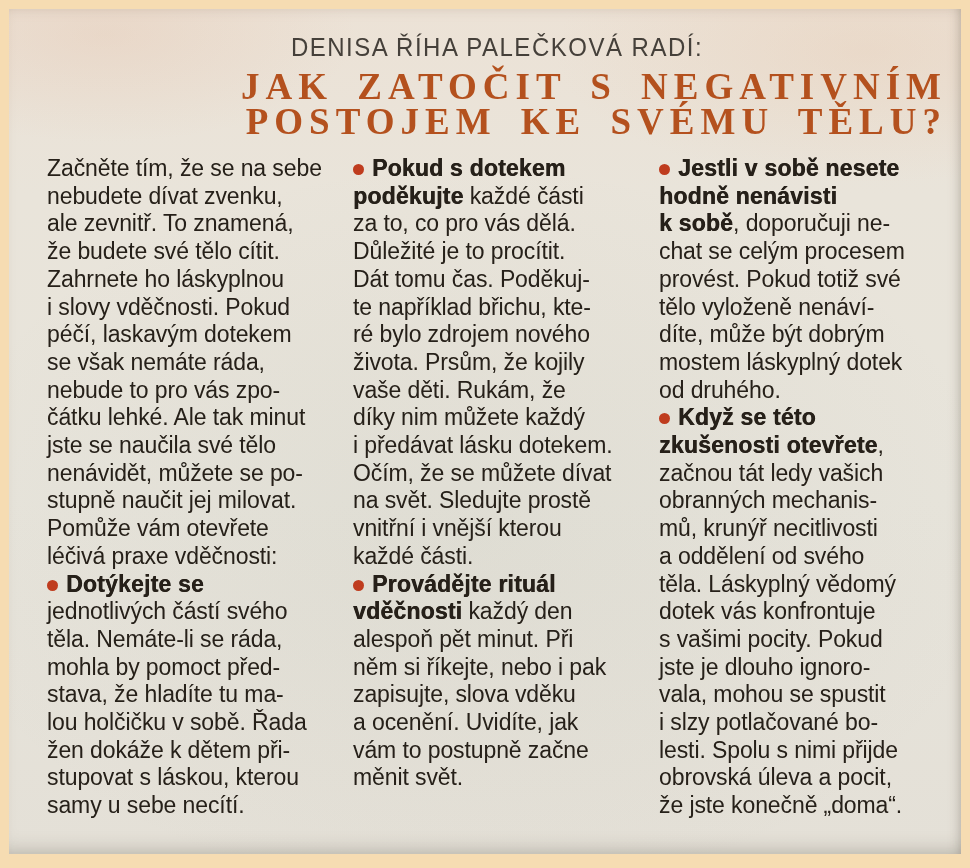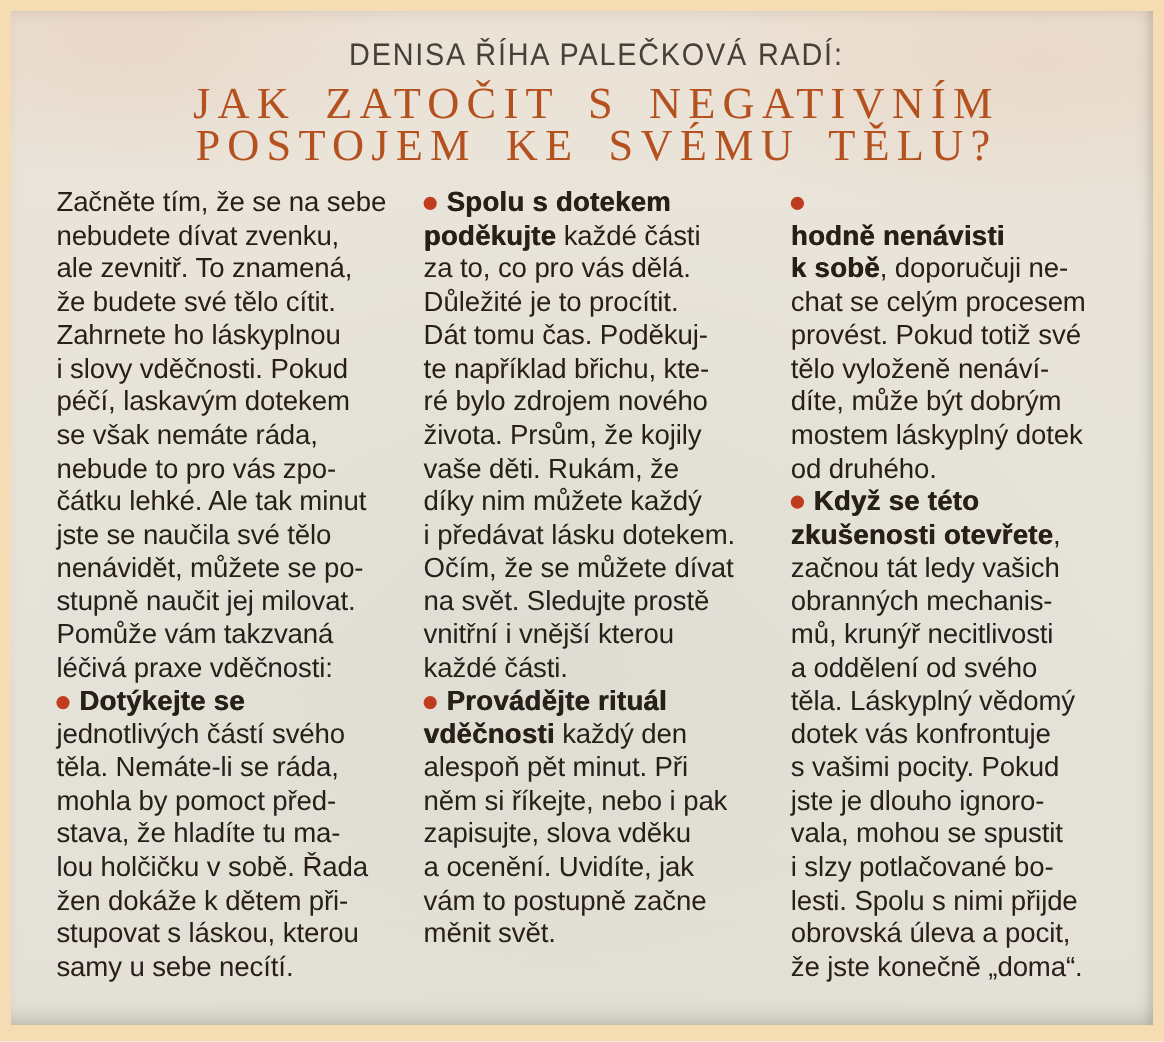--- a/index.html
+++ b/index.html
@@ -38,23 +38,23 @@
     text-align: center;
     font-size: 24px;
     font-weight: 400;
     letter-spacing: 1.5px;
     color: #45403a;
     transform: scaleY(1.08);
     margin-bottom: 8px;
   }
   .title {
     margin: 0 0 16px 0;
-    text-align: center;
+    text-align: right;
     font-family: "Liberation Serif", serif;
-    font-weight: 400;
+    font-weight: 700;
     font-size: 37px;
     line-height: 35px;
     letter-spacing: 6px;
     word-spacing: 9px;
     color: var(--title-red, #b4511e);
   }
   .title span { display: block; }
   .columns {
     display: grid;
     grid-template-columns: 1fr 1fr 1fr;
@@ -101,34 +101,34 @@
           <div class="line"><span class="run">že budete své tělo cítit.</span></div>
           <div class="line"><span class="run">Zahrnete ho láskyplnou</span></div>
           <div class="line"><span class="run">i slovy vděčnosti. Pokud</span></div>
           <div class="line"><span class="run">péčí, laskavým dotekem</span></div>
           <div class="line"><span class="run">se však nemáte ráda,</span></div>
           <div class="line"><span class="run">nebude to pro vás zpo-</span></div>
           <div class="line"><span class="run">čátku lehké. Ale tak minut</span></div>
           <div class="line"><span class="run">jste se naučila své tělo</span></div>
           <div class="line"><span class="run">nenávidět, můžete se po-</span></div>
           <div class="line"><span class="run">stupně naučit jej milovat.</span></div>
-          <div class="line"><span class="run">Pomůže vám takzvaná</span></div>
+          <div class="line"><span class="run">Pomůže vám otevřete</span></div>
           <div class="line"><span class="run">léčivá praxe vděčnosti:</span></div>
           <div class="line"><span class="bullet"></span><span class="run bold">Dotýkejte se</span></div>
           <div class="line"><span class="run">jednotlivých částí svého</span></div>
           <div class="line"><span class="run">těla. Nemáte-li se ráda,</span></div>
           <div class="line"><span class="run">mohla by pomoct před-</span></div>
           <div class="line"><span class="run">stava, že hladíte tu ma-</span></div>
           <div class="line"><span class="run">lou holčičku v sobě. Řada</span></div>
           <div class="line"><span class="run">žen dokáže k dětem při-</span></div>
           <div class="line"><span class="run">stupovat s láskou, kterou</span></div>
           <div class="line"><span class="run">samy u sebe necítí.</span></div>
         </div>
       <div class="column">
-          <div class="line"><span class="bullet"></span><span class="run bold">Spolu s dotekem</span></div>
+          <div class="line"><span class="bullet"></span><span class="run bold">Pokud s dotekem</span></div>
           <div class="line"><span class="run bold">poděkujte</span><span class="run"> každé části</span></div>
           <div class="line"><span class="run">za to, co pro vás dělá.</span></div>
           <div class="line"><span class="run">Důležité je to procítit.</span></div>
           <div class="line"><span class="run">Dát tomu čas. Poděkuj-</span></div>
           <div class="line"><span class="run">te například břichu, kte-</span></div>
           <div class="line"><span class="run">ré bylo zdrojem nového</span></div>
           <div class="line"><span class="run">života. Prsům, že kojily</span></div>
           <div class="line"><span class="run">vaše děti. Rukám, že</span></div>
           <div class="line"><span class="run">díky nim můžete každý</span></div>
           <div class="line"><span class="run">i předávat lásku dotekem.</span></div>
@@ -139,21 +139,21 @@
           <div class="line"><span class="bullet"></span><span class="run bold">Provádějte rituál</span></div>
           <div class="line"><span class="run bold">vděčnosti</span><span class="run"> každý den</span></div>
           <div class="line"><span class="run">alespoň pět minut. Při</span></div>
           <div class="line"><span class="run">něm si říkejte, nebo i pak</span></div>
           <div class="line"><span class="run">zapisujte, slova vděku</span></div>
           <div class="line"><span class="run">a ocenění. Uvidíte, jak</span></div>
           <div class="line"><span class="run">vám to postupně začne</span></div>
           <div class="line"><span class="run">měnit svět.</span></div>
         </div>
       <div class="column">
-          <div class="line"><span class="bullet"></span></div>
+          <div class="line"><span class="bullet"></span><span class="run bold">Jestli v sobě nesete</span></div>
           <div class="line"><span class="run bold">hodně nenávisti</span></div>
           <div class="line"><span class="run bold">k sobě</span><span class="run">, doporučuji ne-</span></div>
           <div class="line"><span class="run">chat se celým procesem</span></div>
           <div class="line"><span class="run">provést. Pokud totiž své</span></div>
           <div class="line"><span class="run">tělo vyloženě nenáví-</span></div>
           <div class="line"><span class="run">díte, může být dobrým</span></div>
           <div class="line"><span class="run">mostem láskyplný dotek</span></div>
           <div class="line"><span class="run">od druhého.</span></div>
           <div class="line"><span class="bullet"></span><span class="run bold">Když se této</span></div>
           <div class="line"><span class="run bold">zkušenosti otevřete</span><span class="run">,</span></div>

